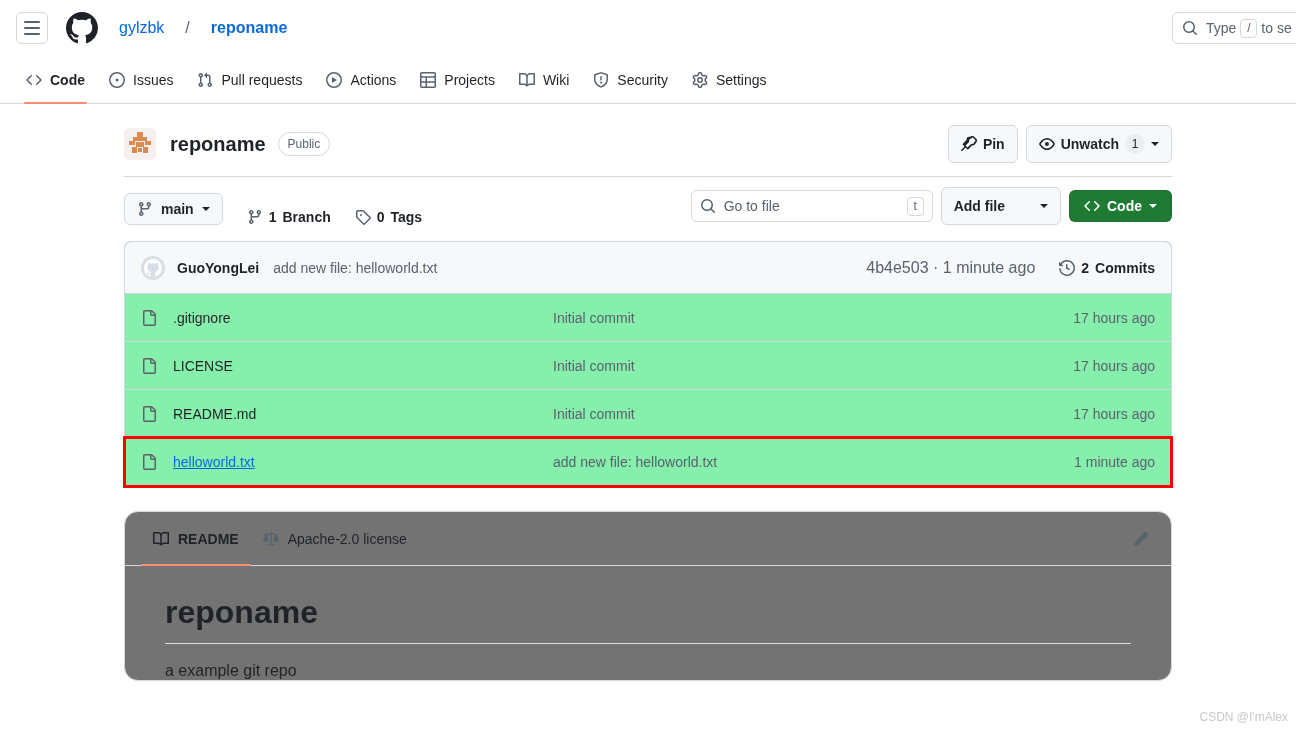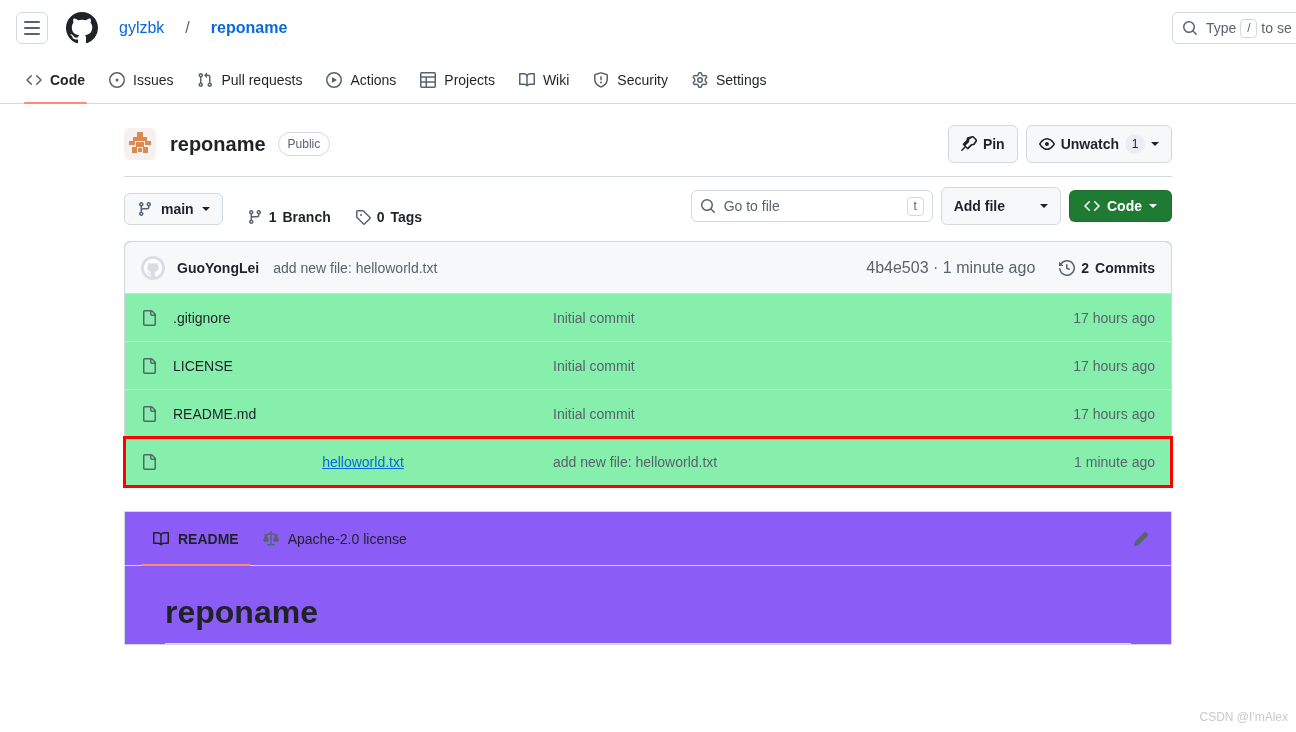--- a/index.html
+++ b/index.html
@@ -362,21 +362,20 @@
   .file-name {
     margin-left: 16px;
     font-size: 14px;
     color: #1f2328;
     cursor: pointer;
     width: 380px;
   }
   .file-name.linked {
     color: #0969da;
     text-decoration: underline;
-    text-align: center;
   }
   .file-commit {
     font-size: 14px;
     color: #59636e;
     cursor: pointer;
     flex: 1;
   }
   .file-time {
     font-size: 14px;
     color: #59636e;
@@ -387,22 +386,22 @@
     outline: 3px solid #ff0000;
     outline-offset: -1px;
     z-index: 2;
     border-bottom: none;
   }
 
   
   .readme-panel {
     margin-top: 24px;
     border: 1px solid #d1d9e0;
-    border-radius: 0;
-    background: #8b5cf6;
+    border-radius: 14px;
+    background: #737373;
   }
   .readme-head {
     display: flex;
     align-items: stretch;
     height: 54px;
     padding: 0 16px;
     border-bottom: 1px solid #d1d9e0;
     position: relative;
   }
   .readme-tab {
@@ -724,19 +723,20 @@
           <span>Apache-2.0 license</span>
         </div>
         <div class="edit-pencil">
           <svg width="16" height="16" viewBox="0 0 16 16" fill="#59636e">
               <path d="M11.013 1.427a1.75 1.75 0 0 1 2.474 0l1.086 1.086a1.75 1.75 0 0 1 0 2.474l-8.61 8.61c-.21.21-.47.364-.756.445l-3.251.93a.75.75 0 0 1-.927-.928l.929-3.25един c.081-.286.235-.547.445-.758l8.61-8.61Zm.176 4.823L9.75 4.81l-6.286 6.287a.253.253 0 0 0-.064.108l-.558 1.953 1.953-.558a.253.253 0 0 0 .108-.064Zm1.238-3.763a.25.25 0 0 0-.354 0L10.811 3.75l1.439 1.44 1.263-1.263a.25.25 0 0 0 0-.354Z"></path>
             </svg>
         </div>
       </div>
       <div class="readme-body">
         <h1 class="readme-h1">reponame</h1>
+        <p class="readme-p">a example git repo</p>
       </div>
     </div>
 
   </div>
 </div>
 
 <div class="watermark">CSDN @I'mAlex</div>
 
 </body></html>

